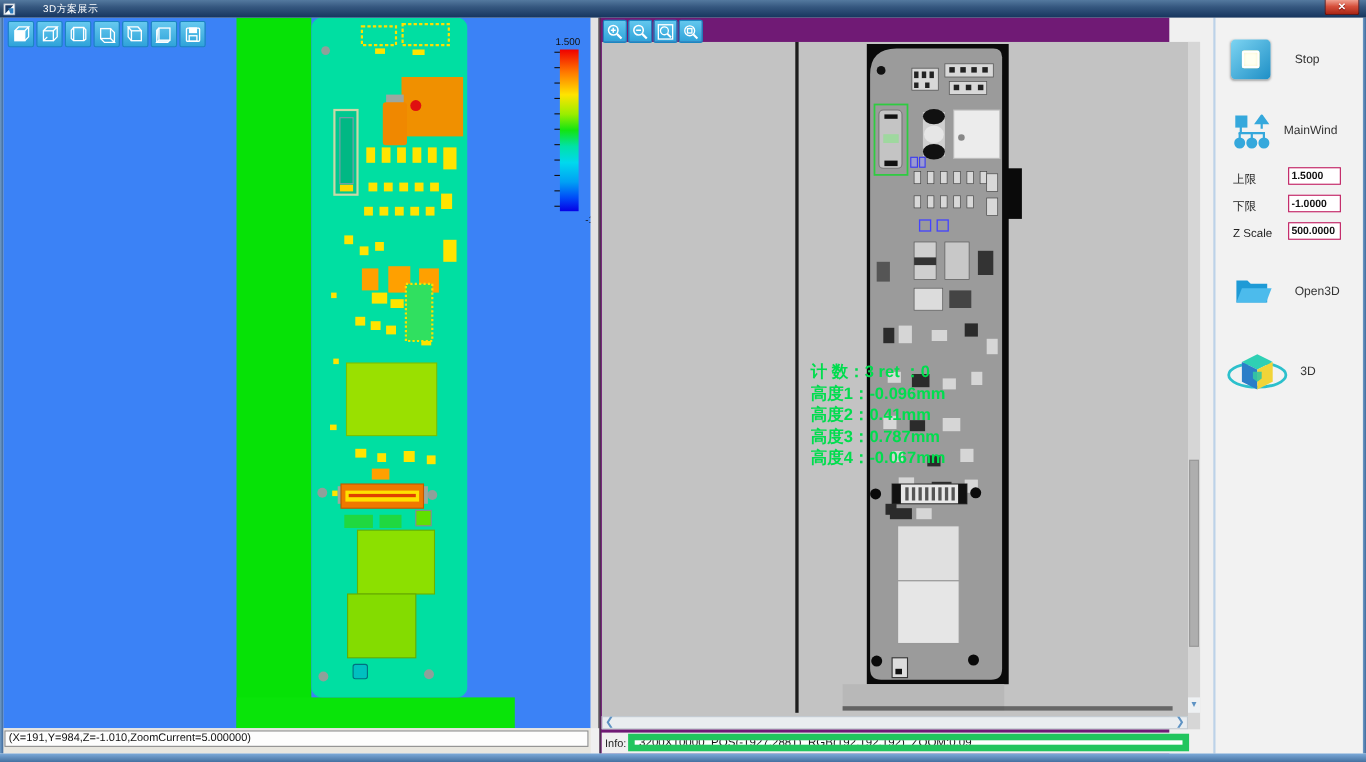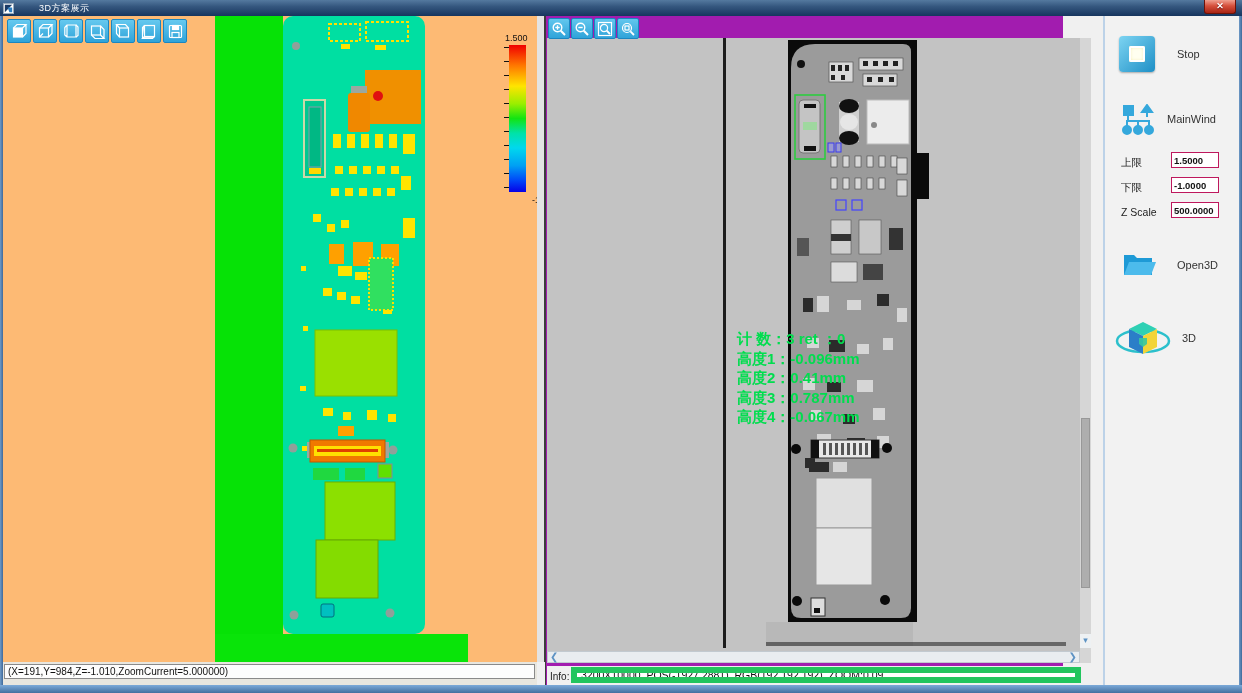--- a/index.html
+++ b/index.html
@@ -19,21 +19,21 @@
                color:#fff; font-size:9px; font-weight:bold; text-align:center;
                line-height:13px; text-shadow:0 1px 1px #600; }
   .frame-left, .frame-right { position:absolute; top:16px; width:3px; height:669px;
                background:linear-gradient(90deg,#6f9bc8,#3f699a); z-index:40;}
   .frame-left { left:0; } .frame-right { left:1239px; }
   .frame-bottom { position:absolute; left:0; top:685px; width:1242px; height:8px;
                background:linear-gradient(#7caad9,#436f9f); z-index:40; }
 
   
   .left-panel { position:absolute; left:3px; top:16px; width:534px; height:646px;
-                background:#fdba74; overflow:hidden;padding-left:23px; }
+                background:#3b82f6; overflow:hidden;padding-left:23px; }
   .splitter { position:absolute; left:537px; top:16px; width:8px; height:646px;
               background:#e3e3e3; border-right:1px solid #3c3c3c; }
   .cube-toolbar { position:absolute; left:4px; top:3px; display:flex; gap:2px; z-index:5;}
   .tb-btn { width:24px; height:24px; background:linear-gradient(#66c9ef,#2fa3d9);
             border:1px solid #1b86c0; border-radius:2px; display:flex;
             align-items:center; justify-content:center; }
   .tb-btn svg { display:block; }
 
   .heightmap { position:absolute; left:212px; top:0; width:253px; height:646px; }
   .hm-strip { position:absolute; left:0; top:0; width:68px; height:646px; background:#06e206; }
@@ -44,21 +44,21 @@
   .scale-wrap { position:absolute; left:496px; top:17px; width:38px; height:172px; }
   .scale-max, .scale-min { position:absolute; left:6px; font-size:9px; color:#111; }
   .scale-max { top:0; } .scale-min { top:162px;margin-left:27px; }
   .scale-bar { position:absolute; left:10px; top:12px; width:17px; height:147px;
      background:linear-gradient(#f00000 0%, #ff7800 14%, #ffe400 28%, #9aee00 40%,
         #12e412 50%, #00e2a8 60%, #00d8ee 70%, #00a0f4 82%, #0048f8 92%, #0600e6 100%); }
   .scale-tick { position:absolute; left:5px; width:5px; height:1px; background:#111; }
 
   
   .right-panel { position:absolute; left:545px; top:16px; width:518px; height:669px;
-                 background:#a21caf; border-left:1px solid #3c3c3c; }
+                 background:#701a75; border-left:1px solid #3c3c3c; }
   .zoom-toolbar { position:absolute; left:2px; top:2px; display:flex; gap:1px; z-index:5; }
   .zoom-btn { width:22px; height:21px; background:linear-gradient(#62c7ee,#2fa3d9);
               border:1px solid #1b86c0; border-radius:2px; display:flex;
               align-items:center; justify-content:center; }
   .gray-image { position:absolute; left:1px; top:22px; }
 
   .annotations { position:absolute; left:191px; top:313px; z-index:6;
                  font-size:15px; font-weight:bold; color:#00dd4e; line-height:19.5px;
                  white-space:nowrap; }
 

